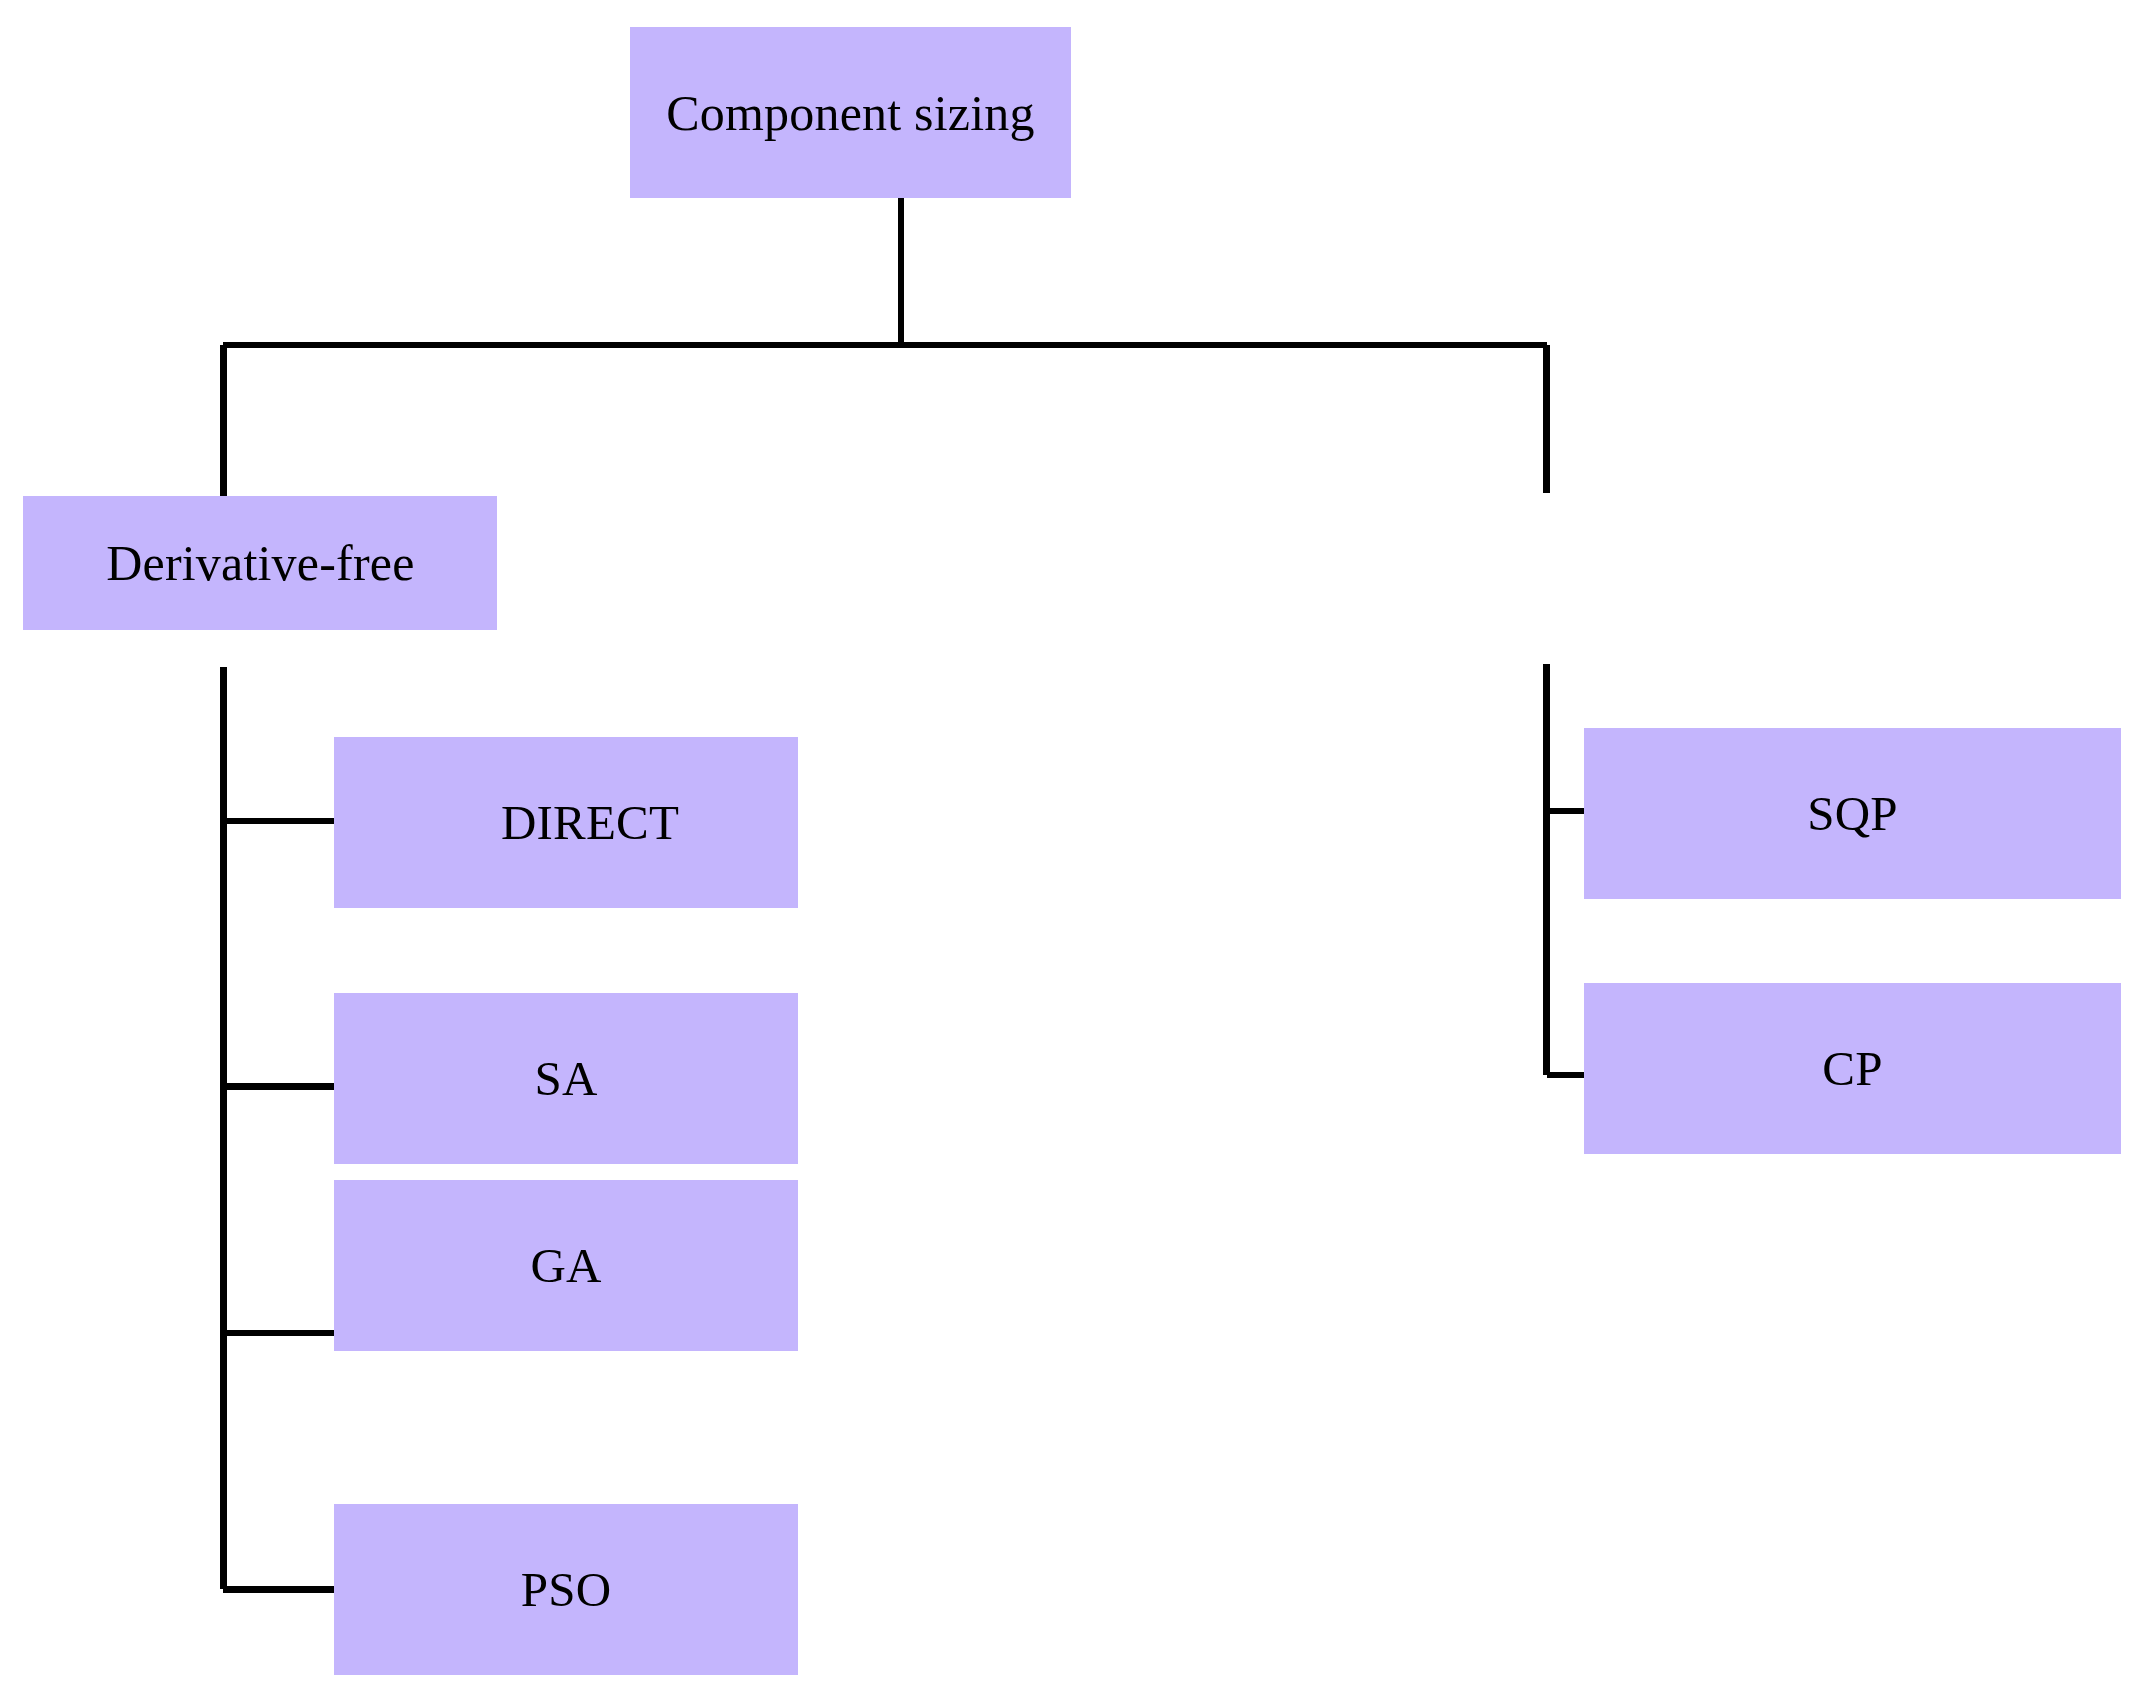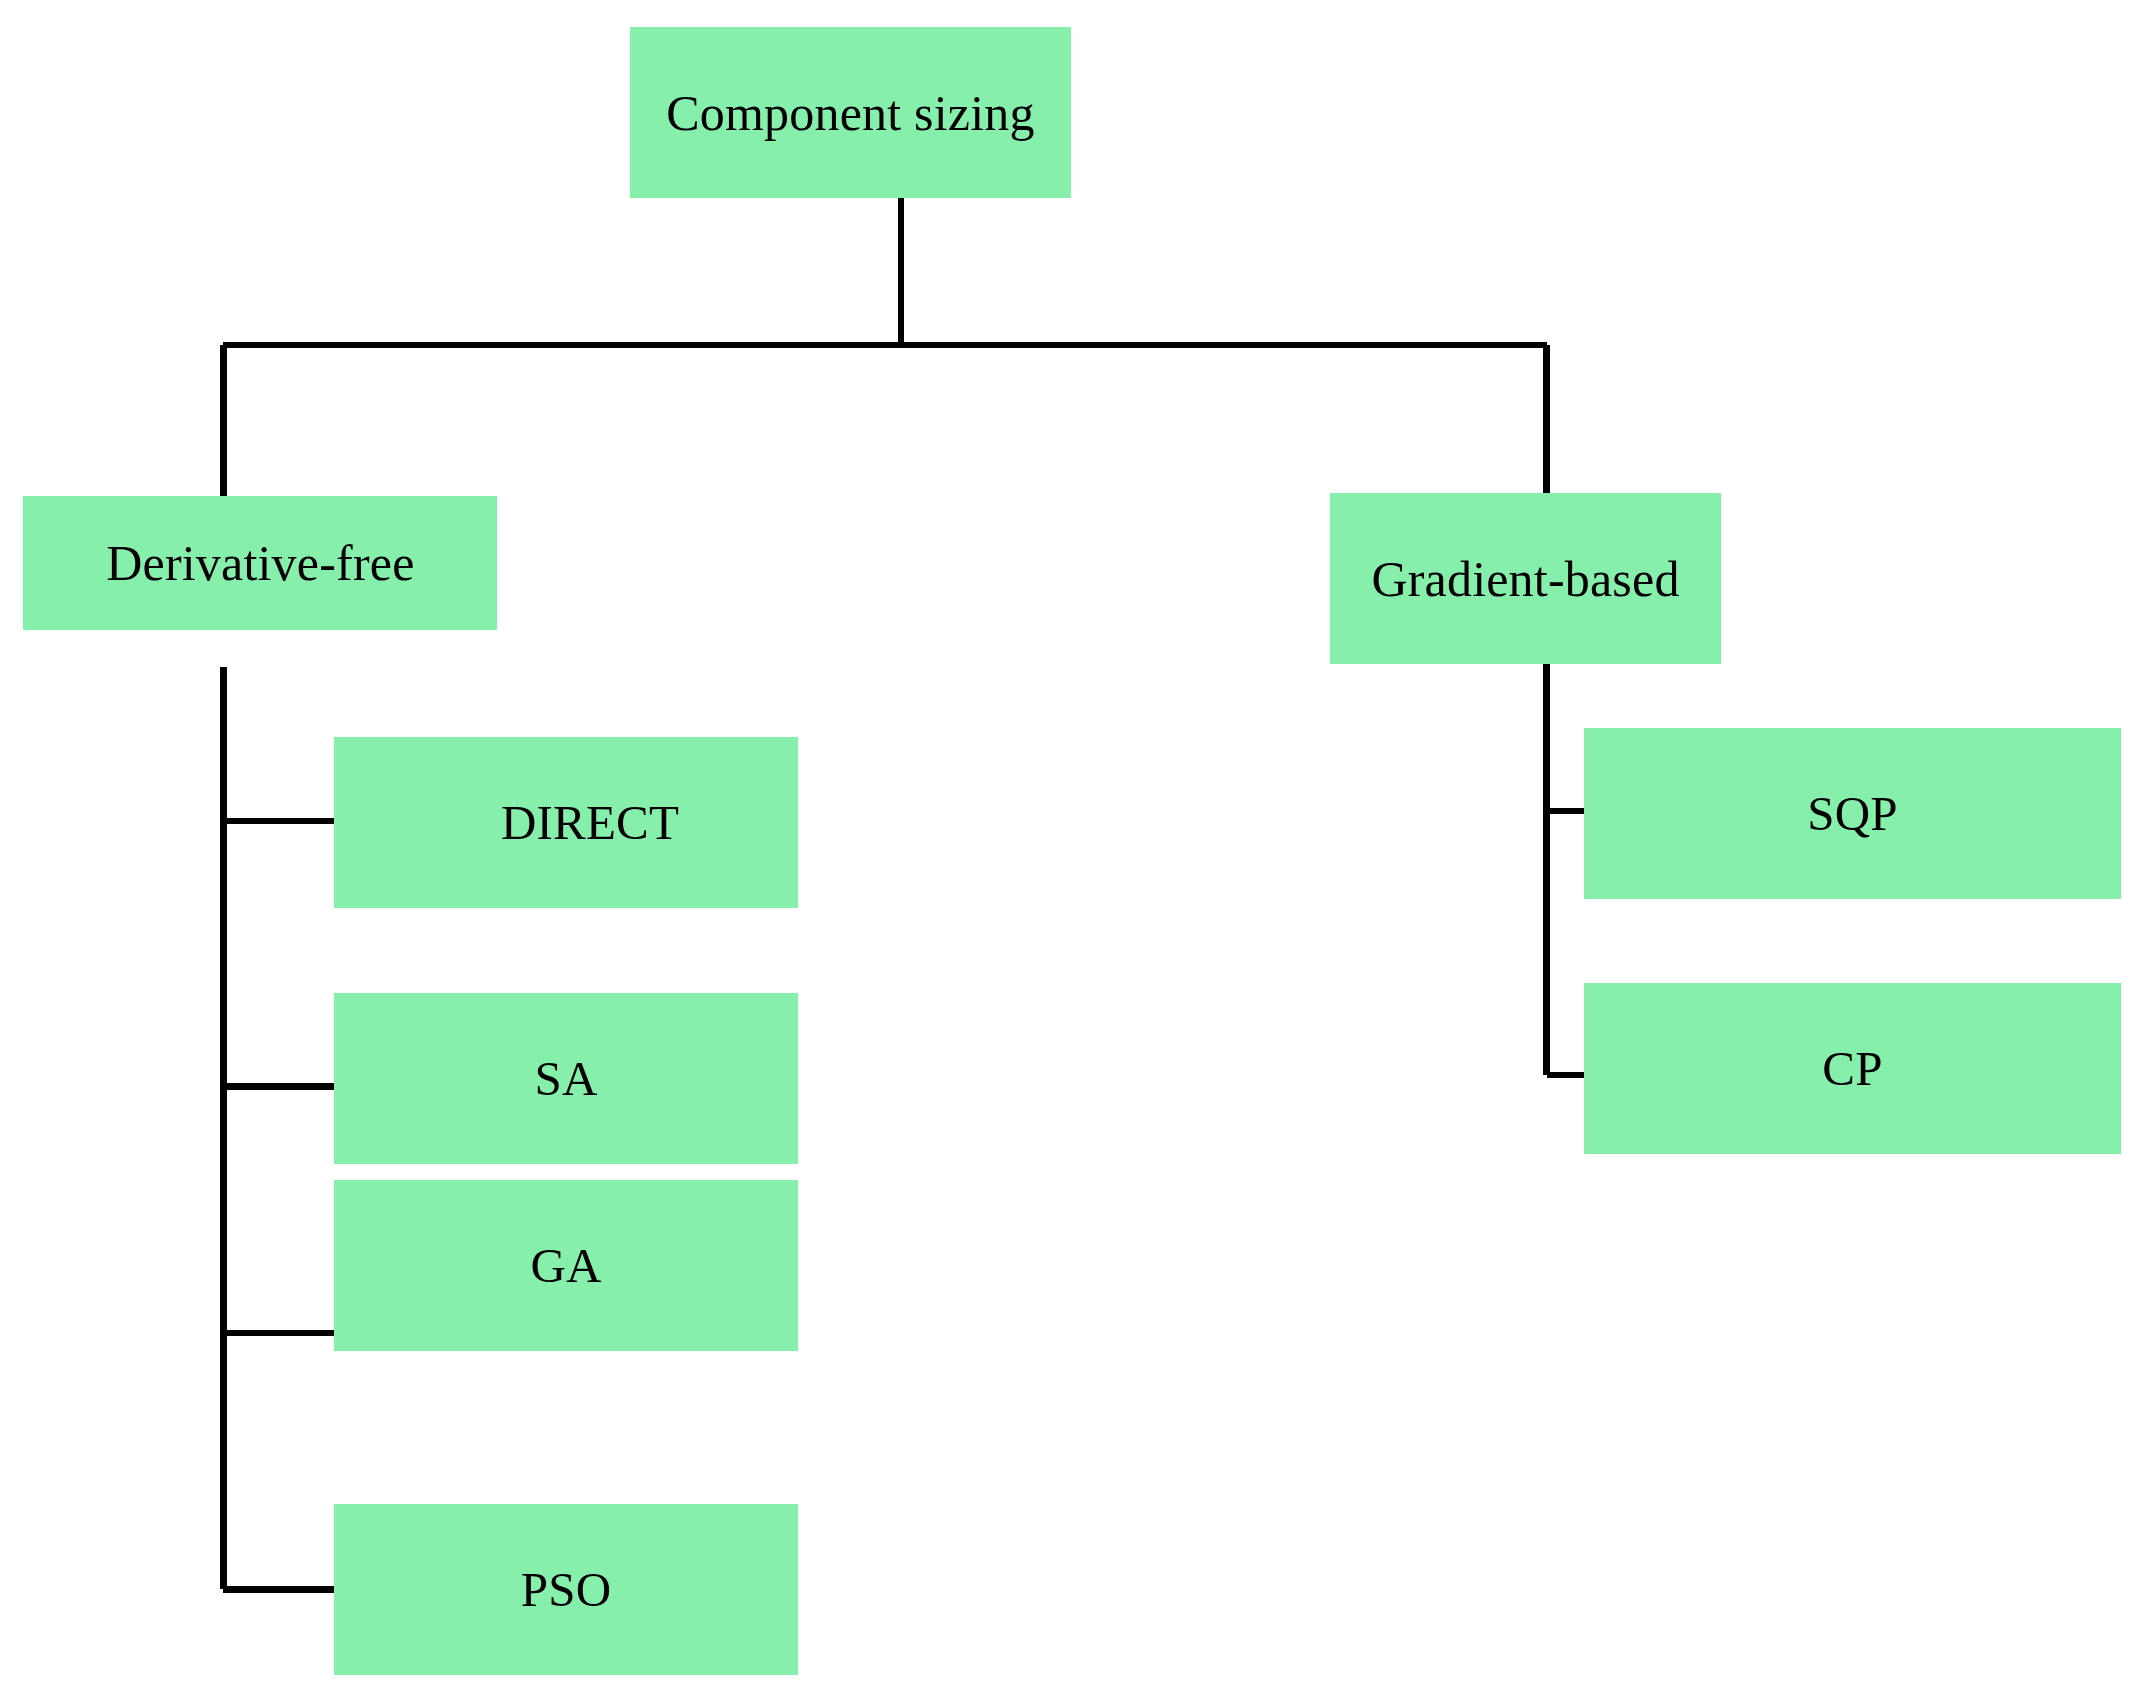--- a/index.html
+++ b/index.html
@@ -20,21 +20,21 @@
   #connector-layer {
     position: absolute;
     left: 0;
     top: 0;
     width: 2148px;
     height: 1702px;
     pointer-events: none;
   }
   .node-box {
     position: absolute;
-    background: #86efac;
+    background: #c4b5fd;
     display: flex;
     align-items: center;
     justify-content: center;
     box-sizing: border-box;
   }
   .node-label {
     color: #000000;
     line-height: 1;
     white-space: nowrap;
     letter-spacing: 0.2px;
@@ -117,23 +117,20 @@
   </svg>
 
   <div class="node-box" id="node-root">
     <span class="node-label">Component sizing</span>
   </div>
 
   <div class="node-box" id="node-derivative-free">
     <span class="node-label">Derivative-free</span>
   </div>
 
-  <div class="node-box" id="node-gradient-based">
-    <span class="node-label">Gradient-based</span>
-  </div>
 
   <div class="node-box leaf-left" id="node-direct">
     <span class="node-label">DIRECT</span>
   </div>
 
   <div class="node-box leaf-left" id="node-sa">
     <span class="node-label">SA</span>
   </div>
 
   <div class="node-box leaf-left" id="node-ga">

